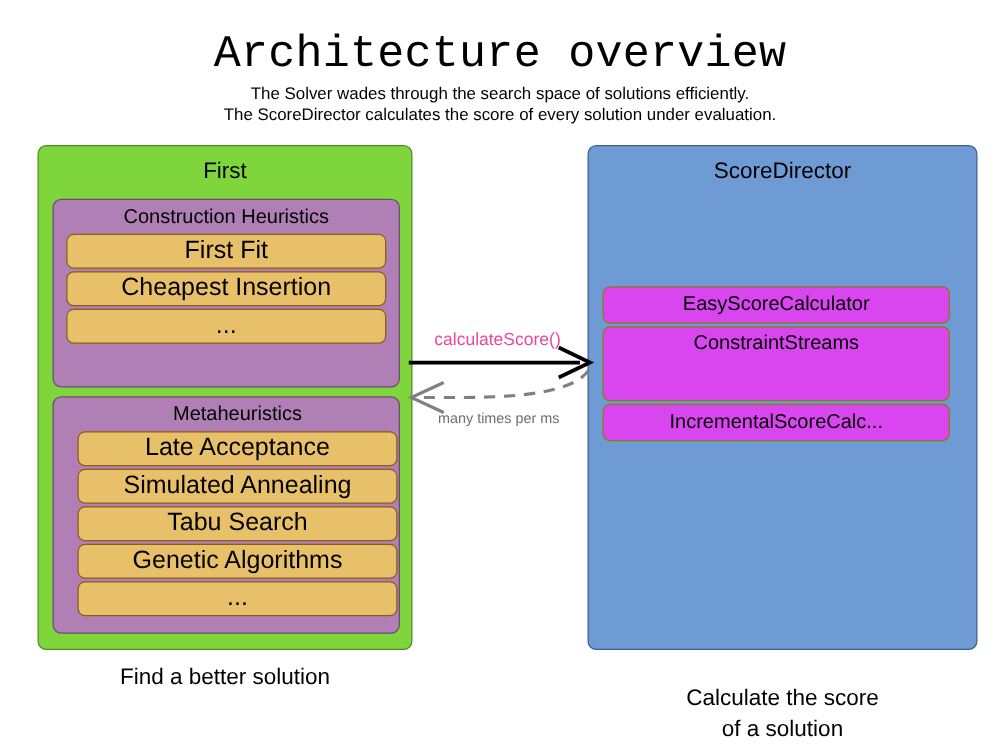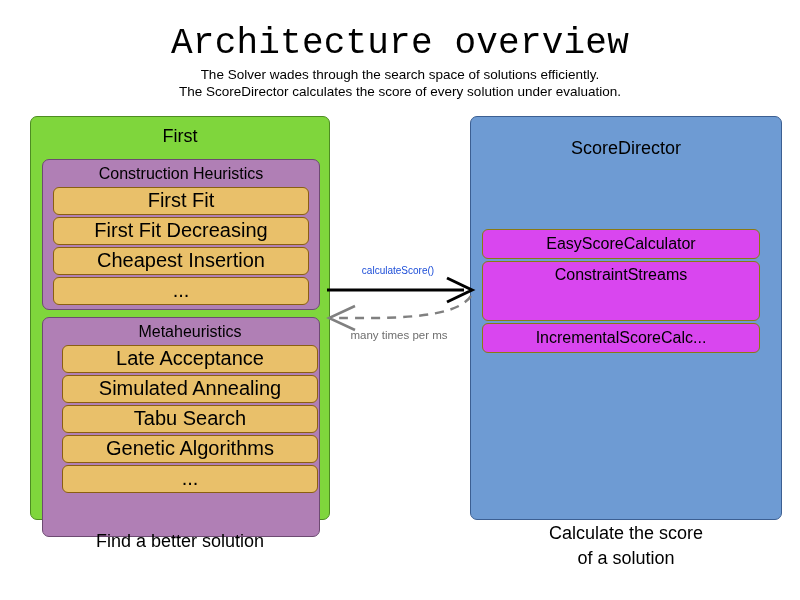--- a/index.html
+++ b/index.html
@@ -62,42 +62,42 @@
 
   #score-director-panel {
     left: 470px;
     top: 116px;
     width: 312px;
     height: 404px;
     background: #6E9BD3;
     border: 1.5px solid #3c5f92;
   }
   #score-director-panel .panel-title {
-    margin-top: 20px;
+    margin-top: 8px;
   }
 
   
   .group-box {
     position: absolute;
     box-sizing: border-box;
     background: #B07FB5;
     border: 1.5px solid #6d4a72;
     border-radius: 7px;
     left: 11px;
     width: 278px;
   }
   .group-title {
     text-align: center;
     font-size: 16px;
     line-height: 20px;
     padding-top: 4px;
     padding-bottom: 2px;
   }
   #group-construction-heuristics { top: 42px; height: 151px; }
-  #group-metaheuristics { top: 200px; height: 220px; padding-left: 18px; }
+  #group-metaheuristics { top: 200px; height: 190px; padding-left: 18px; }
 
   
   .item-box {
     box-sizing: border-box;
     margin: 0 auto 2px auto;
     width: 256px;
     height: 28px;
     background: #E9C06A;
     border: 1.5px solid #8a5f12;
     border-radius: 6px;
@@ -156,62 +156,61 @@
     top: 262px;
     width: 155px;
     height: 95px;
   }
   .arrow-label-call {
     position: absolute;
     left: 0;
     top: 0;
     width: 146px;
     text-align: center;
-    font-size: 10px;
+    font-size: 14px;
     line-height: 18px;
-    color: #1d4ed8;
+    color: #ec4899;
   }
   .arrow-label-freq {
     position: absolute;
     left: 4px;
     top: 66px;
     width: 140px;
     text-align: center;
     font-size: 11.5px;
     line-height: 14px;
     color: #6e6e6e;
   }
 
   
   .caption {
     position: absolute;
     text-align: center;
     font-size: 18px;
     line-height: 25px;
   }
   #caption-solver { left: 30px; top: 529px; width: 300px; }
-  #caption-score-director { left: 470px; top: 521px; width: 312px; }
+  #caption-score-director { left: 470px; top: 546px; width: 312px; }
 </style>
 </head>
 <body>
 
 <div class="header">
   <div class="title">Architecture overview</div>
   <div class="subtitle-line">The Solver wades through the search space of solutions efficiently.</div>
   <div class="subtitle-line">The ScoreDirector calculates the score of every solution under evaluation.</div>
 </div>
 
 <div class="panel" id="solver-panel">
   <div class="panel-title">First</div>
 
   <div class="group-box" id="group-construction-heuristics">
     <div class="group-title">Construction Heuristics</div>
     <div class="item-list">
       <div class="item-box">First Fit</div>
-      <div class="item-box">First Fit Decreasing</div>
       <div class="item-box">Cheapest Insertion</div>
       <div class="item-box">...</div>
     </div>
   </div>
 
   <div class="group-box" id="group-metaheuristics">
     <div class="group-title">Metaheuristics</div>
     <div class="item-list">
       <div class="item-box">Late Acceptance</div>
       <div class="item-box">Simulated Annealing</div>

